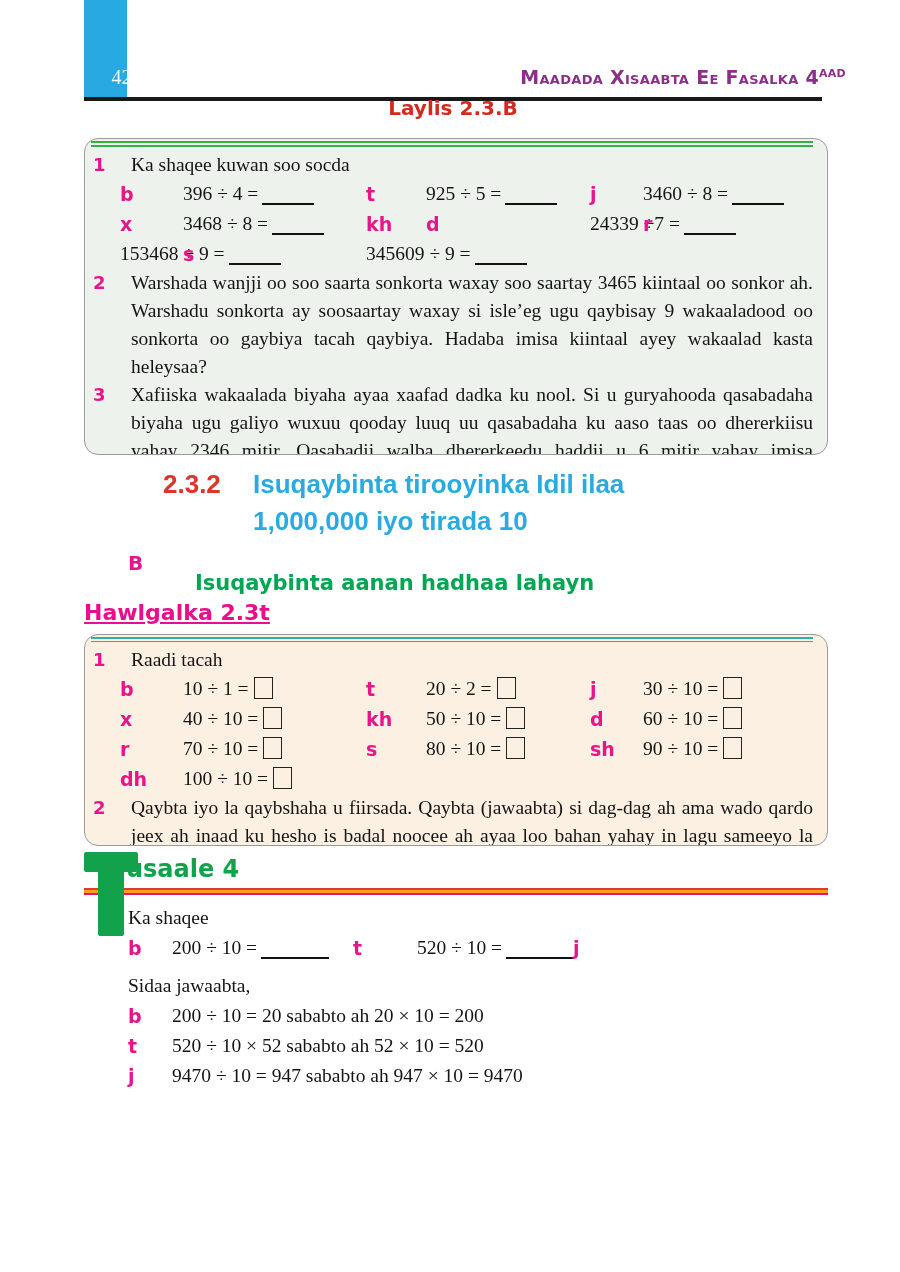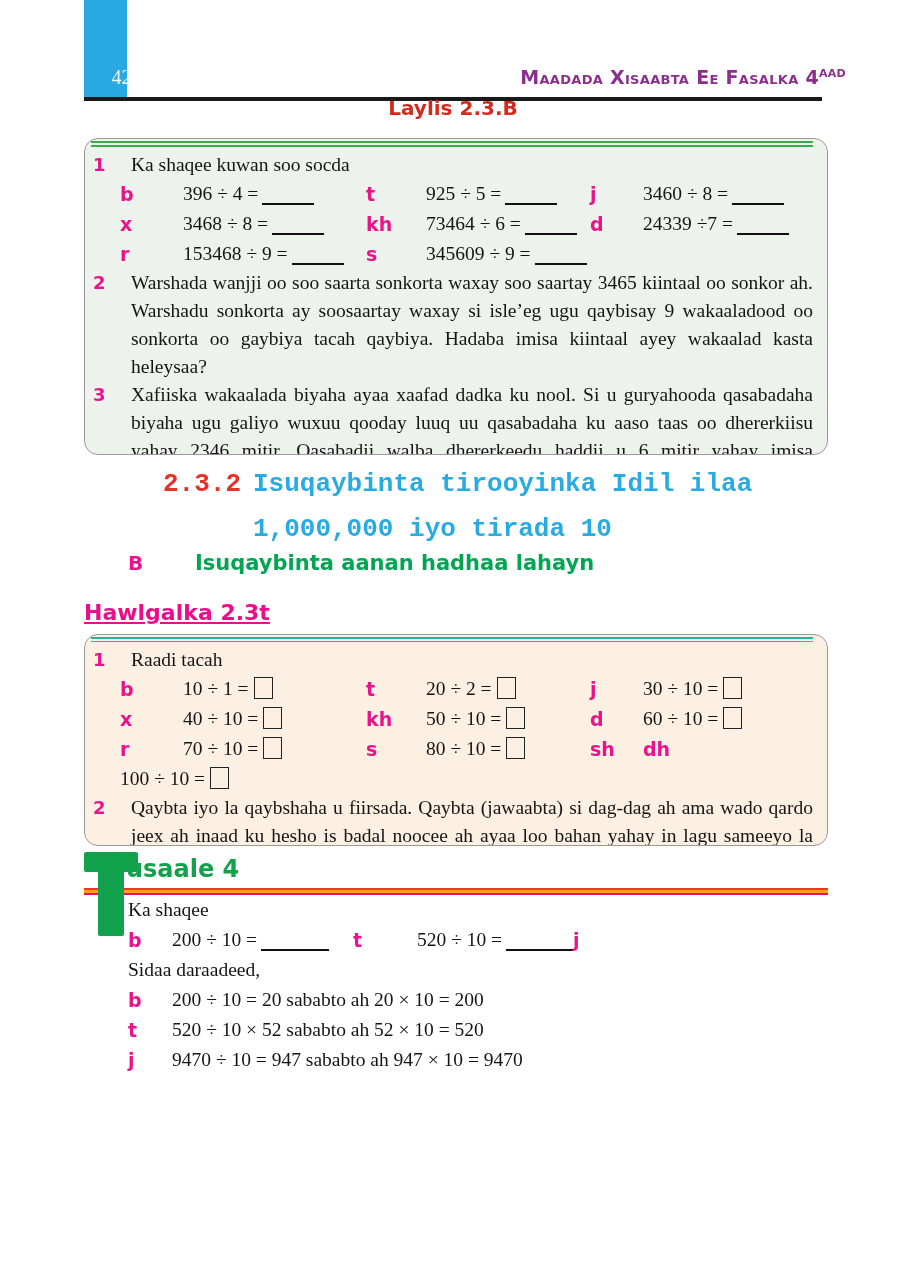--- a/index.html
+++ b/index.html
@@ -57,52 +57,52 @@
     border-bottom:2px solid #111;vertical-align:-5px;
   }
   .blank.wide{width:68px;}
   .ansbox{
     display:inline-block;width:17px;height:20px;margin-left:5px;
     border:1.7px solid #222;vertical-align:-4px;background:transparent;
   }
   
   .section-heading{
     position:absolute;left:163px;top:466px;
-    font-family:Liberation Mono, monospace;font-weight:bold;
+    font-family:Liberation Sans, sans-serif;font-weight:bold;
     font-size:26px;line-height:37px;color:#29abe2;
   }
   .sec-row{display:flex;}
   .sec-num{width:90px;flex:0 0 90px;color:#e0332a;}
-  .sec-line2{margin-left:90px;margin-top:8px;}
+  .sec-line2{margin-left:90px;}
   .sub-b{
     position:absolute;left:128px;top:551px;display:flex;
     font-family:"DejaVu Sans","Liberation Sans",sans-serif;font-weight:bold;
   }
   .sub-b .sub-label{width:67px;flex:0 0 67px;font-size:20px;color:#e9148c;}
-  .sub-b .sub-title{font-size:21px;color:#00a651;}
+  .sub-b .sub-title{font-size:21px;color:#00a651;margin-top:20px;}
   .hawl-title{
     position:absolute;left:84px;top:600px;
     font-family:"DejaVu Sans","Liberation Sans",sans-serif;font-weight:bold;
     font-size:22px;color:#ec0c8c;text-decoration:underline;
   }
   
   .tusaale{position:absolute;left:84px;top:850px;width:744px;}
   .tus-head{position:relative;height:38px;}
   .bigT{position:absolute;left:0;top:2px;width:54px;height:84px;z-index:2;}
   .bigT .bar{position:absolute;left:0;top:0;width:54px;height:20px;background:#12a24b;border-radius:2px;}
   .bigT .stem{position:absolute;left:14px;top:0;width:26px;height:84px;background:#12a24b;border-radius:2px;}
   .sr-only{position:absolute;width:1px;height:1px;overflow:hidden;clip:rect(0 0 0 0);}
   .tus-title{
     margin-left:42px;font-family:"DejaVu Sans","Liberation Sans",sans-serif;
     font-weight:bold;font-size:24px;color:#12a24b;line-height:38px;display:inline-block;
   }
   .tus-rule{height:3px;border-top:2px solid #e43a2e;border-bottom:2px solid #ec116e;position:relative;z-index:1;}
   .tus-rule .mid{height:3px;margin:0;background:#f9a11b;transform:translateY(0);}
   .tus-body{padding-left:44px;font-size:19.5px;}
-  .tus-intro{line-height:30px;margin-top:0;}
+  .tus-intro{line-height:30px;margin-top:8px;}
   .tus-grid{
     display:grid;grid-template-columns:44px 181px 64px 156px 62px 1fr;
     margin-left:-44px;padding-left:44px;font-size:19.5px;
   }
   .tus-grid > div{height:30px;line-height:30px;white-space:nowrap;}
   .sol-row{display:flex;line-height:30px;}
   .sol-row .plabel{width:44px;flex:0 0 44px;margin-left:-44px;padding-left:0;}
   .sol-wrap{margin-left:44px;}
 </style>
 </head>
@@ -132,21 +132,20 @@
       <div><span class="plabel">b</span></div>
       <div><span>396 ÷ 4 =</span><span class="blank"></span></div>
       <div><span class="plabel">t</span></div>
       <div><span>925 ÷ 5 =</span><span class="blank"></span></div>
       <div><span class="plabel">j</span></div>
       <div><span>3460 ÷ 8 =</span><span class="blank"></span></div>
 
       <div><span class="plabel">x</span></div>
       <div><span>3468 ÷ 8 =</span><span class="blank"></span></div>
       <div><span class="plabel">kh</span></div>
-      <div><span>73464 ÷ 6 =</span><span class="blank"></span></div>
       <div><span class="plabel">d</span></div>
       <div><span>24339 ÷7 =</span><span class="blank"></span></div>
 
       <div><span class="plabel">r</span></div>
       <div><span>153468 ÷ 9 =</span><span class="blank"></span></div>
       <div><span class="plabel">s</span></div>
       <div><span>345609 ÷ 9 =</span><span class="blank"></span></div>
       <div></div>
         <div></div>
     </div>
@@ -198,20 +197,21 @@
       <div><span class="plabel">kh</span></div>
       <div><span>50 ÷ 10 =</span><span class="ansbox"></span></div>
       <div><span class="plabel">d</span></div>
       <div><span>60 ÷ 10 =</span><span class="ansbox"></span></div>
 
       <div><span class="plabel">r</span></div>
       <div><span>70 ÷ 10 =</span><span class="ansbox"></span></div>
       <div><span class="plabel">s</span></div>
       <div><span>80 ÷ 10 =</span><span class="ansbox"></span></div>
       <div><span class="plabel">sh</span></div>
+      <div><span>90 ÷ 10 =</span><span class="ansbox"></span></div>
 
       <div><span class="plabel">dh</span></div>
       <div><span>100 ÷ 10 =</span><span class="ansbox"></span></div>
       <div></div>
         <div></div>
         <div></div>
         <div></div>
     </div>
 
     <div class="item">
@@ -237,21 +237,21 @@
       <div class="tus-intro">Ka shaqee</div>
 
       <div class="tus-grid">
         <div><span class="plabel">b</span></div>
         <div><span>200 ÷ 10 =</span><span class="blank wide"></span></div>
         <div><span class="plabel">t</span></div>
         <div><span>520 ÷ 10 =</span><span class="blank wide"></span></div>
         <div><span class="plabel">j</span></div>
       </div>
 
-      <div class="tus-intro">Sidaa daraadeed,</div>
+      <div class="tus-intro">Sidaa jawaabta,</div>
 
       <div class="sol-wrap" style="margin-left:0;">
         <div class="sol-row">
           <span class="plabel" style="width:44px;flex:0 0 44px;margin-left:0;line-height:30px;">b</span>
           <span>200 ÷ 10 = 20 sababto ah 20 × 10 = 200</span>
         </div>
         <div class="sol-row">
           <span class="plabel" style="width:44px;flex:0 0 44px;margin-left:0;line-height:30px;">t</span>
           <span>520 ÷ 10 × 52 sababto ah 52 × 10 = 520</span>
         </div>

